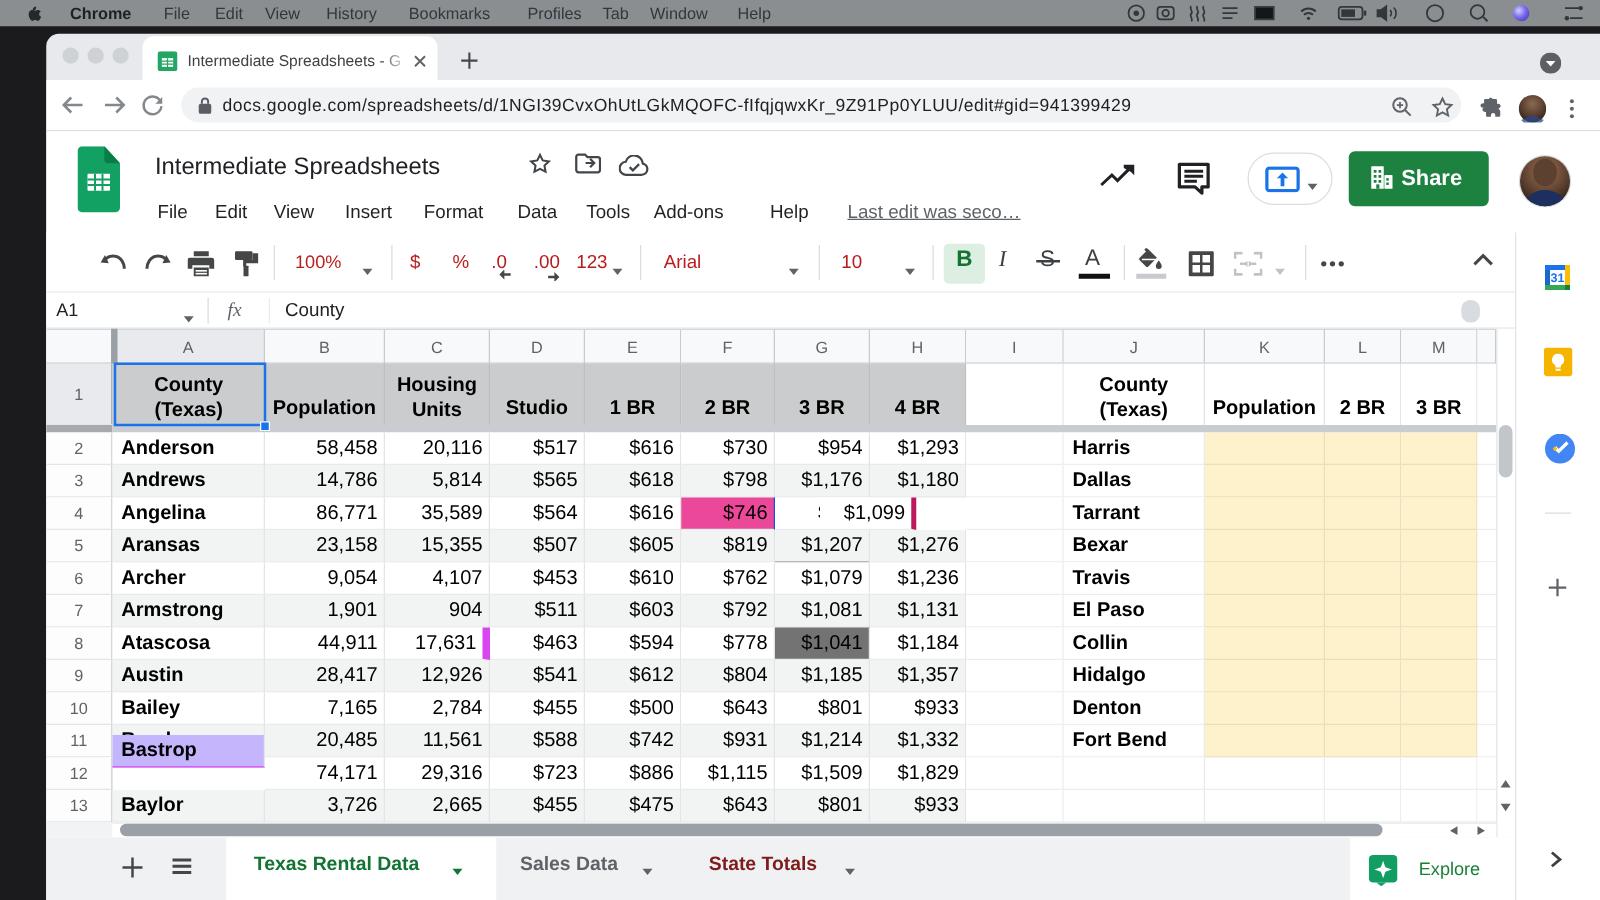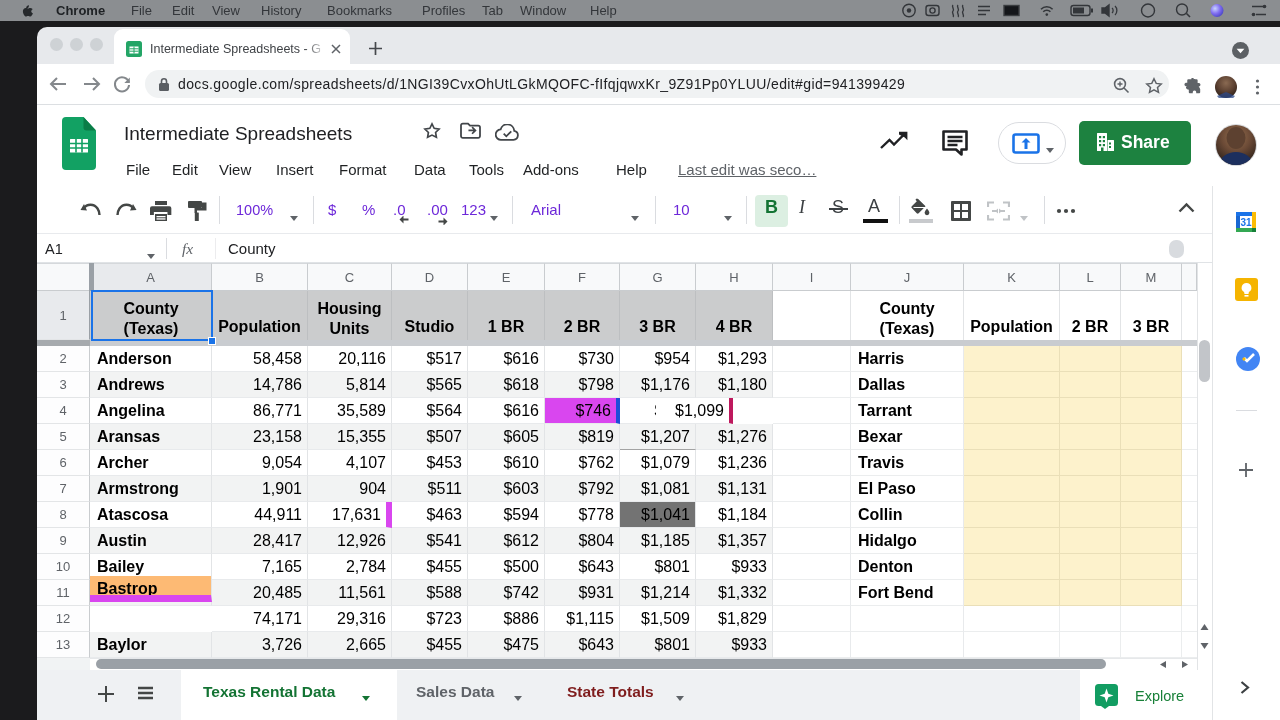--- a/index.html
+++ b/index.html
@@ -11,21 +11,21 @@
 #winwrap{position:absolute;left:-37px;top:-27px;width:1280px;height:720px}
 .tl{position:absolute;top:38px;width:13px;height:13px;border-radius:50%;background:#ced2d5}
 #tab{position:absolute;left:114px;top:29px;width:236px;height:36px;background:#fff;border-radius:9px 9px 0 0}
 #chromebar{position:absolute;left:37px;top:64px;width:1243px;height:41px;background:#fff;border-bottom:1px solid #dcdfe2}
 #pill{position:absolute;left:145px;top:70px;width:1024px;height:28px;border-radius:14px;background:#f0f2f3}
 .url{position:absolute;left:178px;top:76px;font-size:14px;color:#202124;letter-spacing:0.38px}
 #sheetsbg{position:absolute;left:37px;top:105px;width:1243px;height:615px;background:#fff}
 .menuitem{position:absolute;top:161px;font-size:15px;color:#1f2123}
 #toolbar{position:absolute;left:37px;top:186px;width:1175px;height:47px;background:#fff}
 .tdiv{position:absolute;top:196px;height:28px;width:1px;background:#dadce0}
-.ttext{position:absolute;color:#6d28d9;font-size:14.5px;line-height:48px;top:186px;height:47px}
+.ttext{position:absolute;color:#b91c1c;font-size:14.5px;line-height:48px;top:186px;height:47px}
 .cell{position:absolute;overflow:hidden;white-space:nowrap;font-size:16px;line-height:25px;color:#000}
 .hdr{position:absolute;background:#f8f9fa;font-size:13px;color:#5f6368;text-align:center;line-height:28px;overflow:hidden}
 .rhdr{position:absolute;background:#fdfdfe;font-size:13px;color:#5f6368;text-align:center;border-right:1px solid #c9cccf;border-bottom:1px solid #e3e5e7}
 .num{text-align:right;padding-right:5px}
 .bname{font-weight:bold;padding-left:7px}
 .caret{display:inline-block;width:0;height:0;border-left:4.5px solid transparent;border-right:4.5px solid transparent;border-top:5.5px solid #5f6368}
 </style></head><body>
 <div id="menubar">
     <svg class="abs" style="left:22px;top:4px" width="13" height="14" viewBox="0 0 13 14">
       <path fill="#26292c" d="M6.4 3.6c.6-.8.5-2 .4-2.4-.9 0-1.8.6-2.2 1.3-.4.6-.6 1.5-.4 2.3.9.1 1.7-.5 2.2-1.2zm2.8 4.1c0-1.7 1.4-2.5 1.4-2.5s-.8-1.2-2.3-1.2c-1 0-1.8.6-2.3.6-.5 0-1.3-.6-2.2-.6C2.2 4 .9 5.3.9 7.3c0 2.6 1.9 5.3 3 5.3.6 0 1.3-.6 2.2-.6.9 0 1.4.6 2.2.6 1 0 2.4-2.3 2.6-3.3-.9-.4-1.7-1.1-1.7-2.6z"></path>
@@ -390,21 +390,21 @@
       <div class="cell" style="left:964px;top:372px;width:96px;height:26px;background:#fdf2cc;border-bottom:1px solid #eadfb8;border-right:1px solid #eadfb8"></div>
       <div class="cell" style="left:1060px;top:372px;width:61px;height:26px;background:#fdf2cc;border-bottom:1px solid #eadfb8;border-right:1px solid #eadfb8"></div>
       <div class="cell" style="left:1121px;top:372px;width:61px;height:26px;background:#fdf2cc;border-bottom:1px solid #eadfb8;border-right:1px solid #eadfb8"></div>
       <div class="cell" style="left:1182px;top:372px;width:15px;height:26px;background:#fff;border-bottom:1px solid #ebedee"></div>
       <div class="rhdr" style="left:37px;top:398px;width:53px;height:26px;line-height:26px">4</div>
       <div class="cell bname" style="left:90px;top:398px;width:122px;height:26px;line-height:26px;background:#ffffff;border-bottom:1px solid #e8eaec;border-right:1px solid #e2e4e6">Angelina</div>
       <div class="cell num" style="left:212px;top:398px;width:96px;height:26px;line-height:26px;background:#ffffff;border-bottom:1px solid #e8eaec;border-right:1px solid #e2e4e6">86,771</div>
       <div class="cell num" style="left:308px;top:398px;width:84px;height:26px;line-height:26px;background:#ffffff;border-bottom:1px solid #e8eaec;border-right:1px solid #e2e4e6">35,589</div>
       <div class="cell num" style="left:392px;top:398px;width:76px;height:26px;line-height:26px;background:#ffffff;border-bottom:1px solid #e8eaec;border-right:1px solid #e2e4e6">$564</div>
       <div class="cell num" style="left:468px;top:398px;width:77px;height:26px;line-height:26px;background:#ffffff;border-bottom:1px solid #e8eaec;border-right:1px solid #e2e4e6">$616</div>
-      <div class="cell num" style="left:545px;top:398px;width:75px;height:26px;line-height:26px;background:#d946ef;border-bottom:1px solid #e8eaec;border-right:4px solid #1d4ed8">$746</div>
+      <div class="cell num" style="left:545px;top:398px;width:75px;height:26px;line-height:26px;background:#ec4899;border-bottom:1px solid #e8eaec;border-right:1px solid #1d4ed8">$746</div>
       <div class="cell num" style="left:620px;top:398px;width:76px;height:26px;line-height:26px;background:#ffffff;border-bottom:1px solid #e8eaec;border-right:1px solid #e2e4e6">$976</div>
       <div class="cell num" style="left:656px;top:398px;width:77px;height:26px;line-height:26px;background:#ffffff;border-bottom:1px solid #e8eaec;border-right:4px solid #be185d">$1,099</div>
       <div class="cell" style="left:773px;top:398px;width:78px;height:26px;background:#fff;border-bottom:1px solid #ebedee;border-right:1px solid #e8eaec"></div>
       <div class="cell bname" style="left:851px;top:398px;width:113px;height:26px;line-height:26px;background:#fff;border-bottom:1px solid #ebedee;border-right:1px solid #e8eaec">Tarrant</div>
       <div class="cell" style="left:964px;top:398px;width:96px;height:26px;background:#fdf2cc;border-bottom:1px solid #eadfb8;border-right:1px solid #eadfb8"></div>
       <div class="cell" style="left:1060px;top:398px;width:61px;height:26px;background:#fdf2cc;border-bottom:1px solid #eadfb8;border-right:1px solid #eadfb8"></div>
       <div class="cell" style="left:1121px;top:398px;width:61px;height:26px;background:#fdf2cc;border-bottom:1px solid #eadfb8;border-right:1px solid #eadfb8"></div>
       <div class="cell" style="left:1182px;top:398px;width:15px;height:26px;background:#fff;border-bottom:1px solid #ebedee"></div>
       <div class="rhdr" style="left:37px;top:424px;width:53px;height:26px;line-height:26px">5</div>
       <div class="cell bname" style="left:90px;top:424px;width:122px;height:26px;line-height:26px;background:#f2f3f3;border-bottom:1px solid #e8eaec;border-right:1px solid #e2e4e6">Aransas</div>
@@ -505,21 +505,21 @@
       <div class="cell num" style="left:545px;top:580px;width:75px;height:26px;line-height:26px;background:#f2f3f3;border-bottom:1px solid #e8eaec;border-right:1px solid #e2e4e6">$931</div>
       <div class="cell num" style="left:620px;top:580px;width:76px;height:26px;line-height:26px;background:#f2f3f3;border-bottom:1px solid #e8eaec;border-right:1px solid #e2e4e6">$1,214</div>
       <div class="cell num" style="left:696px;top:580px;width:77px;height:26px;line-height:26px;background:#f2f3f3;border-bottom:1px solid #e8eaec;border-right:1px solid #e2e4e6">$1,332</div>
       <div class="cell" style="left:773px;top:580px;width:78px;height:26px;background:#fff;border-bottom:1px solid #ebedee;border-right:1px solid #e8eaec"></div>
       <div class="cell bname" style="left:851px;top:580px;width:113px;height:26px;line-height:26px;background:#fff;border-bottom:1px solid #ebedee;border-right:1px solid #e8eaec">Fort Bend</div>
       <div class="cell" style="left:964px;top:580px;width:96px;height:26px;background:#fdf2cc;border-bottom:1px solid #eadfb8;border-right:1px solid #eadfb8"></div>
       <div class="cell" style="left:1060px;top:580px;width:61px;height:26px;background:#fdf2cc;border-bottom:1px solid #eadfb8;border-right:1px solid #eadfb8"></div>
       <div class="cell" style="left:1121px;top:580px;width:61px;height:26px;background:#fdf2cc;border-bottom:1px solid #eadfb8;border-right:1px solid #eadfb8"></div>
       <div class="cell" style="left:1182px;top:580px;width:15px;height:26px;background:#fff;border-bottom:1px solid #ebedee"></div>
       <div class="rhdr" style="left:37px;top:606px;width:53px;height:26px;line-height:26px">12</div>
-      <div class="cell bname" style="left:90px;top:576px;width:122px;height:26px;line-height:26px;background:#fdba74;border-bottom:7px solid #d946ef;border-right:1px solid #e2e4e6">Bastrop</div>
+      <div class="cell bname" style="left:90px;top:588px;width:122px;height:26px;line-height:26px;background:#c4b5fd;border-bottom:1px solid #d946ef;border-right:1px solid #e2e4e6">Bastrop</div>
       <div class="cell num" style="left:212px;top:606px;width:96px;height:26px;line-height:26px;background:#ffffff;border-bottom:1px solid #e8eaec;border-right:1px solid #e2e4e6">74,171</div>
       <div class="cell num" style="left:308px;top:606px;width:84px;height:26px;line-height:26px;background:#ffffff;border-bottom:1px solid #e8eaec;border-right:1px solid #e2e4e6">29,316</div>
       <div class="cell num" style="left:392px;top:606px;width:76px;height:26px;line-height:26px;background:#ffffff;border-bottom:1px solid #e8eaec;border-right:1px solid #e2e4e6">$723</div>
       <div class="cell num" style="left:468px;top:606px;width:77px;height:26px;line-height:26px;background:#ffffff;border-bottom:1px solid #e8eaec;border-right:1px solid #e2e4e6">$886</div>
       <div class="cell num" style="left:545px;top:606px;width:75px;height:26px;line-height:26px;background:#ffffff;border-bottom:1px solid #e8eaec;border-right:1px solid #e2e4e6">$1,115</div>
       <div class="cell num" style="left:620px;top:606px;width:76px;height:26px;line-height:26px;background:#ffffff;border-bottom:1px solid #e8eaec;border-right:1px solid #e2e4e6">$1,509</div>
       <div class="cell num" style="left:696px;top:606px;width:77px;height:26px;line-height:26px;background:#ffffff;border-bottom:1px solid #e8eaec;border-right:1px solid #e2e4e6">$1,829</div>
       <div class="cell" style="left:773px;top:606px;width:78px;height:26px;background:#fff;border-bottom:1px solid #ebedee;border-right:1px solid #e8eaec"></div>
       <div class="cell bname" style="left:851px;top:606px;width:113px;height:26px;line-height:26px;background:#fff;border-bottom:1px solid #ebedee;border-right:1px solid #e8eaec"></div>
       <div class="cell" style="left:964px;top:606px;width:96px;height:26px;background:#fff;border-bottom:1px solid #ebedee;border-right:1px solid #ebedee"></div>

